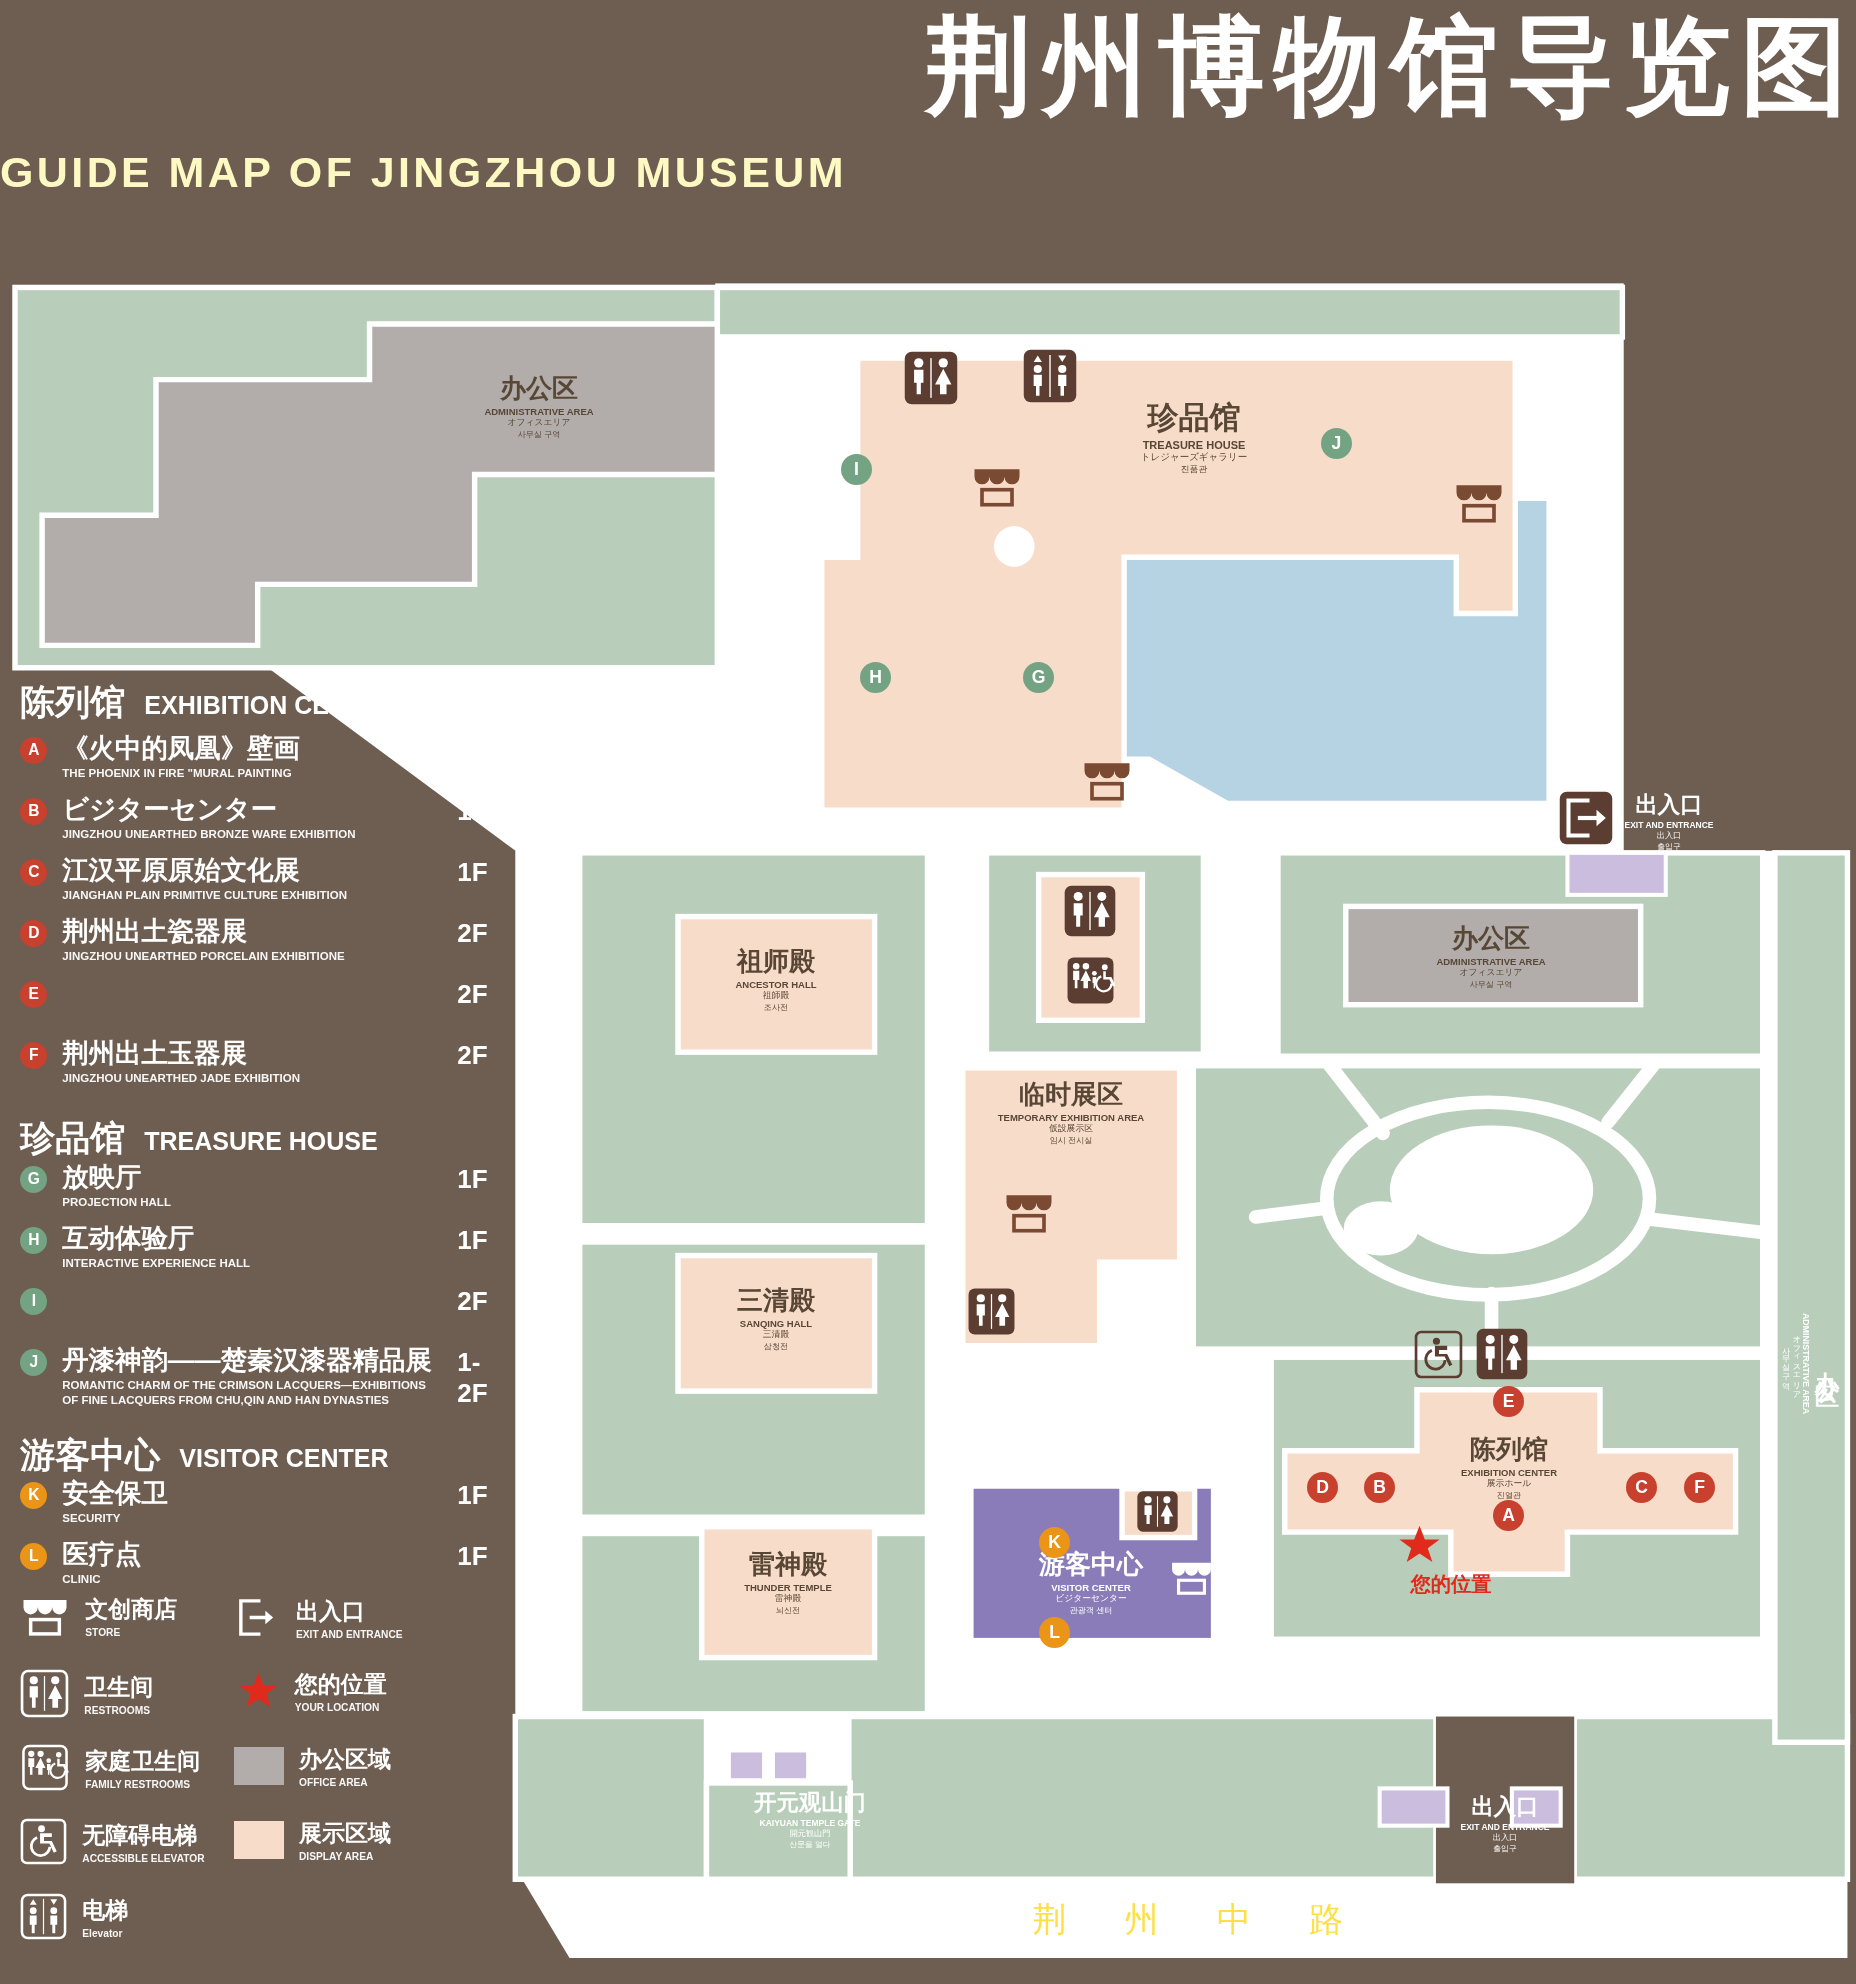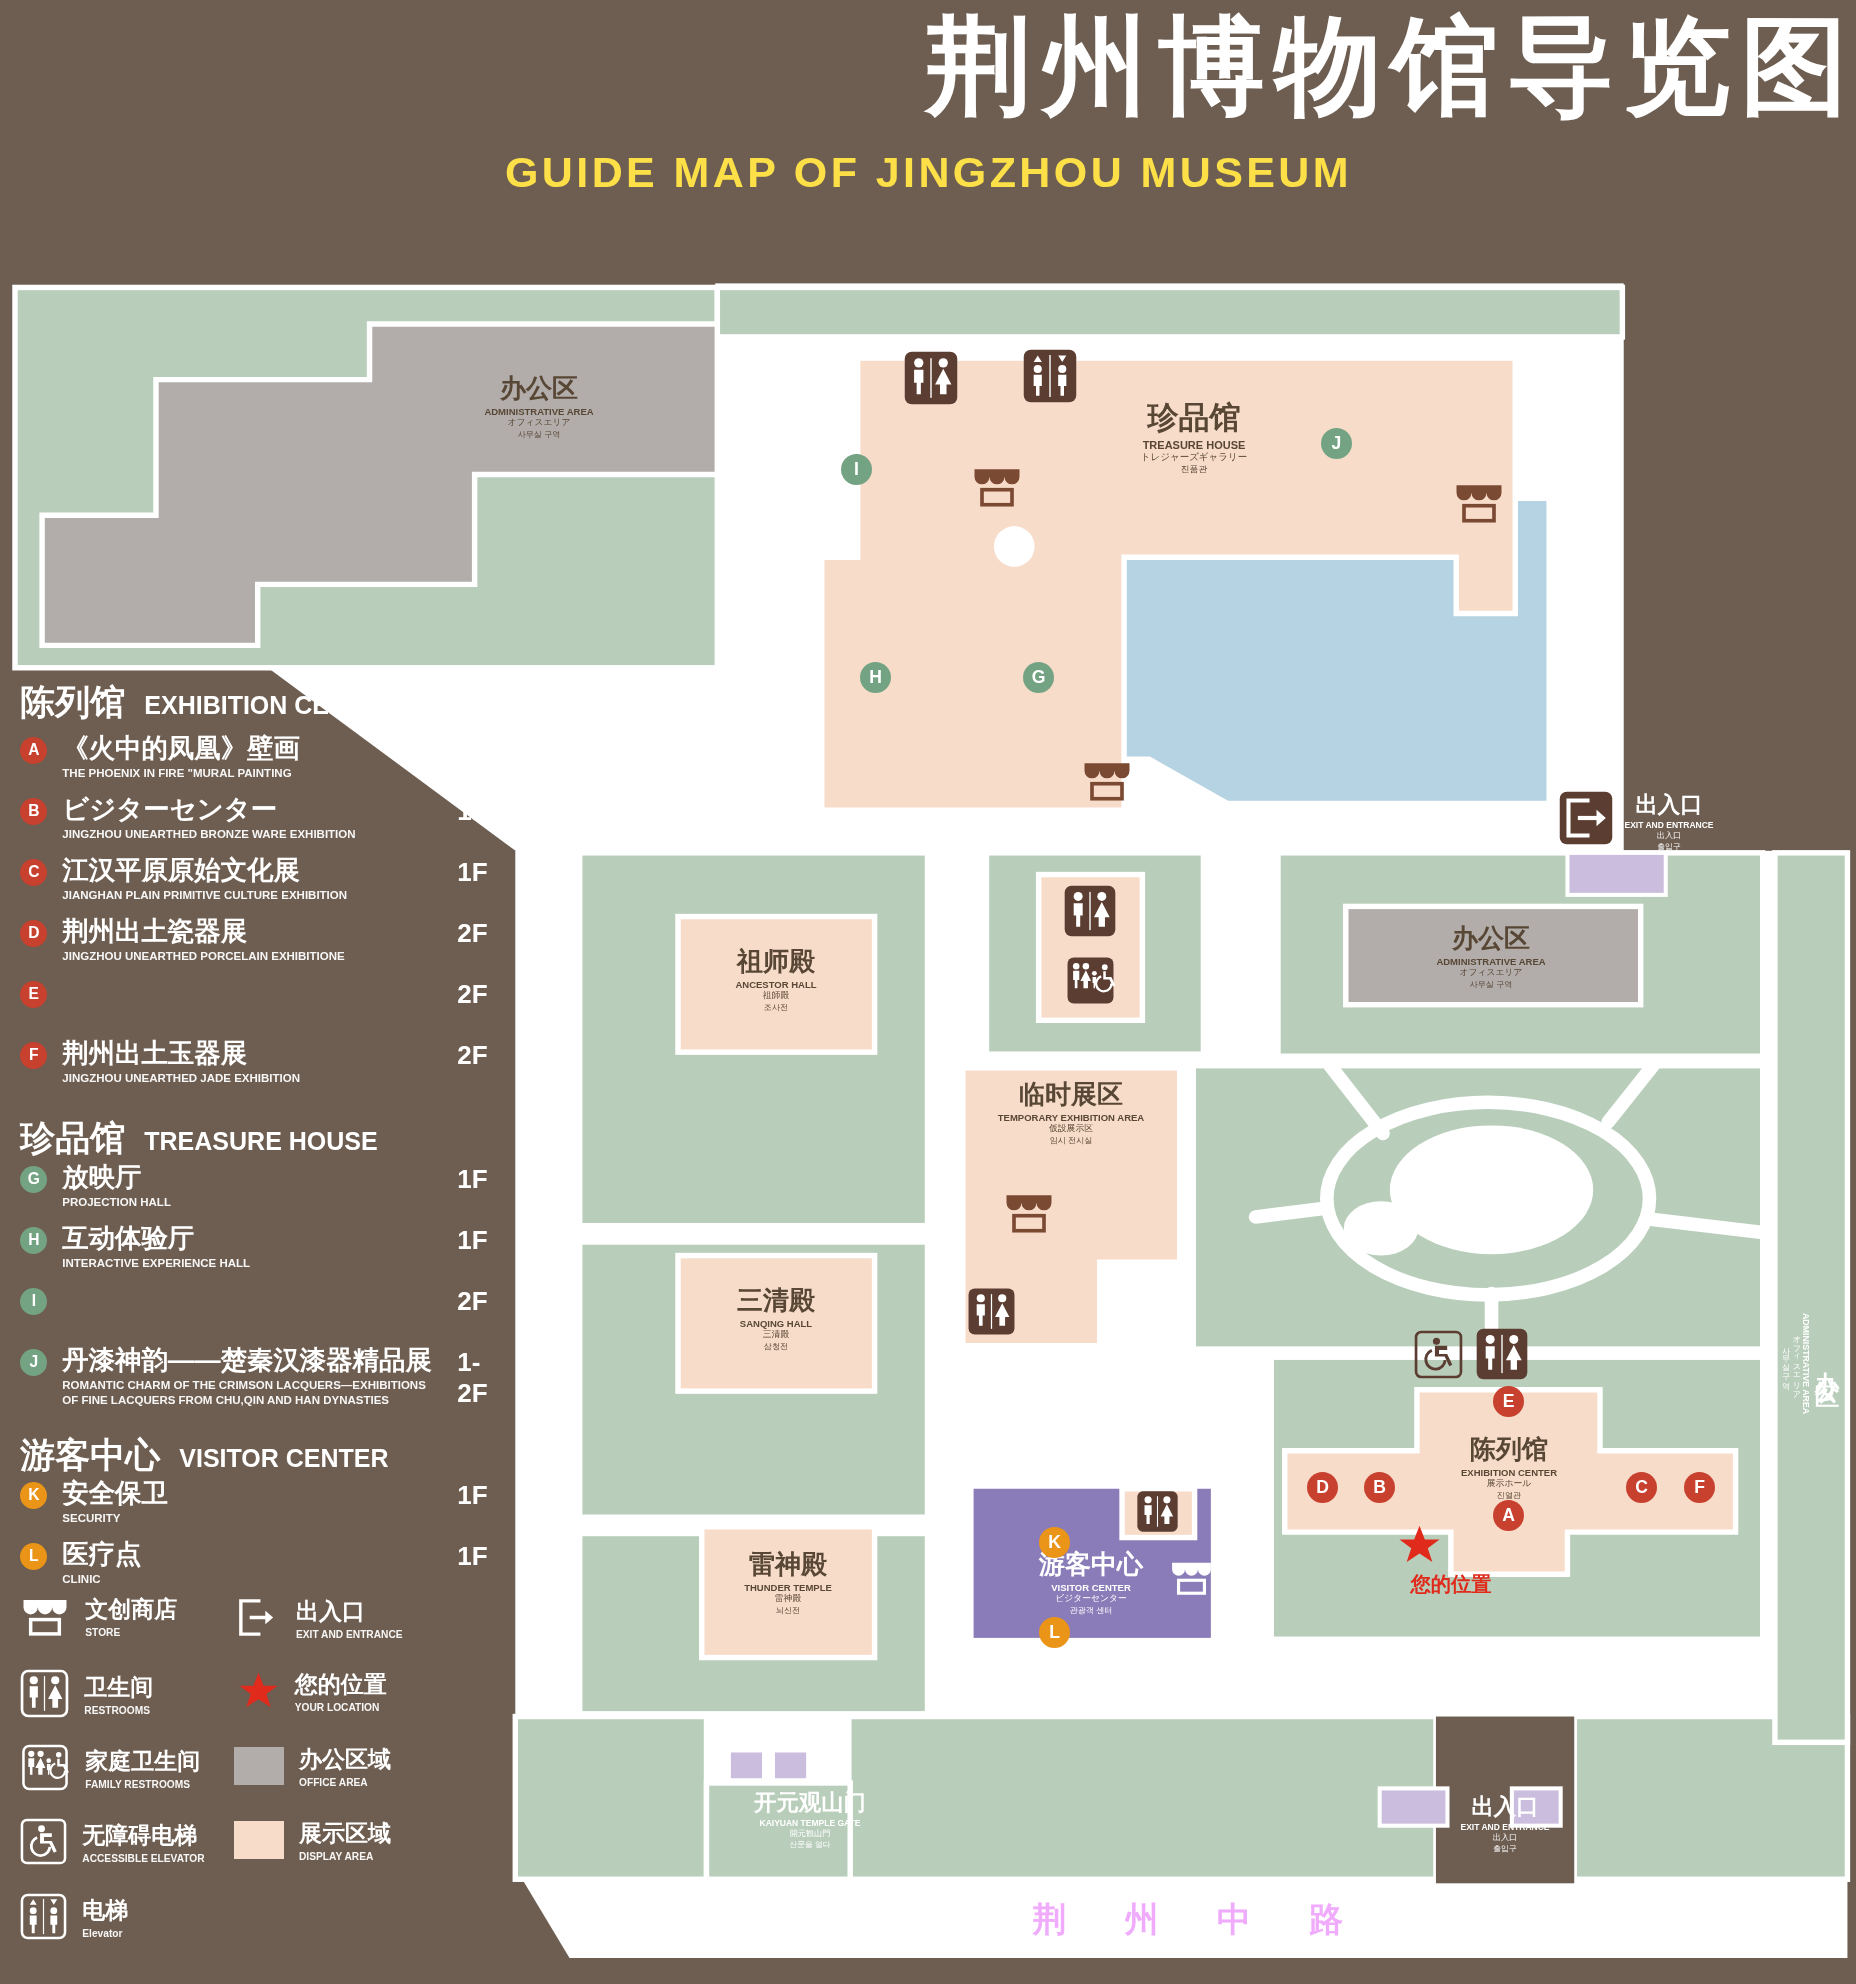--- a/index.html
+++ b/index.html
@@ -10,21 +10,21 @@
   .green{fill:#b8ceba;stroke:#ffffff;stroke-width:8}
   .pink{fill:#f8dcca;stroke:#ffffff;stroke-width:8}
   .graysh{fill:#b2adaa;stroke:#ffffff;stroke-width:8}
   .lav{fill:#cabdde;stroke:#ffffff;stroke-width:6}
   .lakec{fill:#b5d3e2;stroke:#ffffff;stroke-width:8}
   .purp{fill:#8a7cb8;stroke:#ffffff;stroke-width:8}
   .wpath{stroke:#ffffff;stroke-width:20;fill:none;stroke-linecap:round}
 
   .hdr-zh{position:absolute;left:0;top:8.1px;width:100%;text-align:right;color:#fff;
           font-size:107px;font-weight:bold;letter-spacing:9.5px;line-height:1.1}
-  .hdr-en{position:absolute;left:0;top:148px;width:100%;text-align:center;color:#fde047;
+  .hdr-en{position:absolute;left:0;top:148px;width:100%;text-align:left;color:#fef9c3;
           font-size:43px;font-weight:bold;letter-spacing:3.4px}
 
   
   .lg-header{position:absolute;left:20.3px;display:flex;align-items:baseline;gap:19px;color:#fff}
   .lg-header .h-zh{font-size:35px;font-weight:bold}
   .lg-header .h-en{font-size:25px;font-weight:bold}
   .lg-item{position:absolute;left:20.3px;width:485px;color:#fff}
   .badge{position:absolute;left:0;top:2.7px;width:27px;height:27px;border-radius:50%;color:#fff;
          font-weight:bold;font-size:15.6px;display:flex;align-items:center;justify-content:center}
   .badge.red{background:#c8402e}.badge.green-b{background:#74a383}.badge.orange{background:#ea9418}
@@ -44,21 +44,21 @@
   .map-label{position:absolute;transform:translateX(-50%);text-align:center;color:#584735;white-space:nowrap}
   .map-label .l-zh,.map-label .l-en{font-weight:bold}
   .ml-lg .l-zh{font-size:31px}.ml-lg .l-en{font-size:11px}.ml-lg .l-ja{font-size:9.5px}.ml-lg .l-ko{font-size:8.8px}
   .ml-md .l-zh{font-size:26px}.ml-md .l-en{font-size:9.5px}.ml-md .l-ja{font-size:8.8px}.ml-md .l-ko{font-size:8.1px}
   .ml-sm .l-zh{font-size:22.4px}.ml-sm .l-en{font-size:8.5px}.ml-sm .l-ja{font-size:8.1px}.ml-sm .l-ko{font-size:7.8px}
   .map-label.light{color:#ffffff}
   .m-badge{position:absolute;width:31px;height:31px;border-radius:50%;display:flex;align-items:center;
            justify-content:center;color:#fff;font-size:17.6px;font-weight:bold}
   .m-badge.red{background:#c8402e}.m-badge.green-b{background:#74a383}.m-badge.orange{background:#ea9418}
   .loc-text{position:absolute;transform:translateX(-50%);color:#e02a1c;font-size:20.3px;font-weight:bold;white-space:nowrap}
-  .road-label{position:absolute;transform:translateX(-50%);color:#f0abfc;font-size:34px;font-weight:bold;
+  .road-label{position:absolute;transform:translateX(-50%);color:#fde047;font-size:34px;font-weight:normal;
               letter-spacing:24.4px;white-space:nowrap}
   .v-label{position:absolute;writing-mode:vertical-rl;color:#fff;text-align:center;height:475px}
   .v-label .v-zh{font-size:24.4px;font-weight:bold;letter-spacing:6.8px;display:block}
   .v-label .v-en{font-size:8.8px;font-weight:bold;display:block;margin-top:2.7px}
   .v-label .v-ja{font-size:8.1px;display:block}
   .v-label .v-ko{font-size:8.1px;display:block}
 </style>
 </head>
 <body>
 

